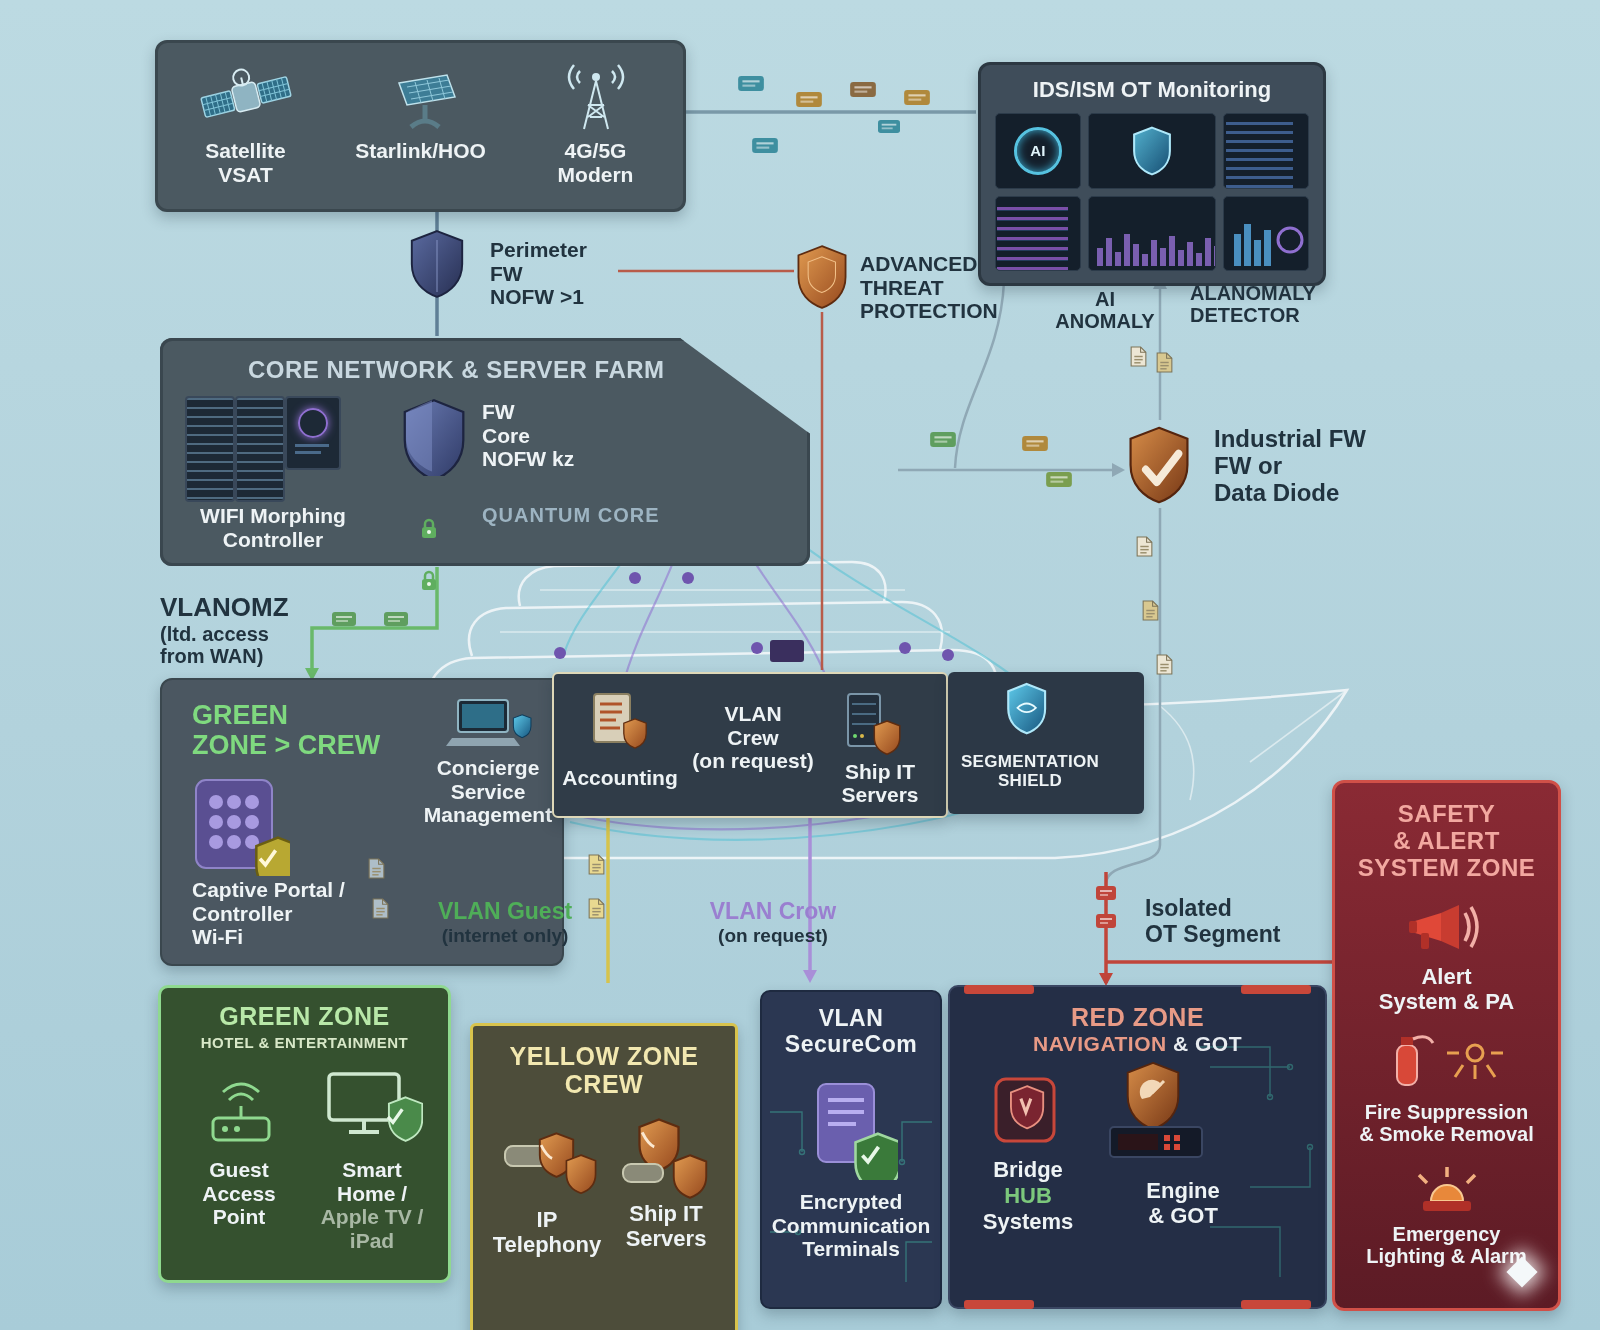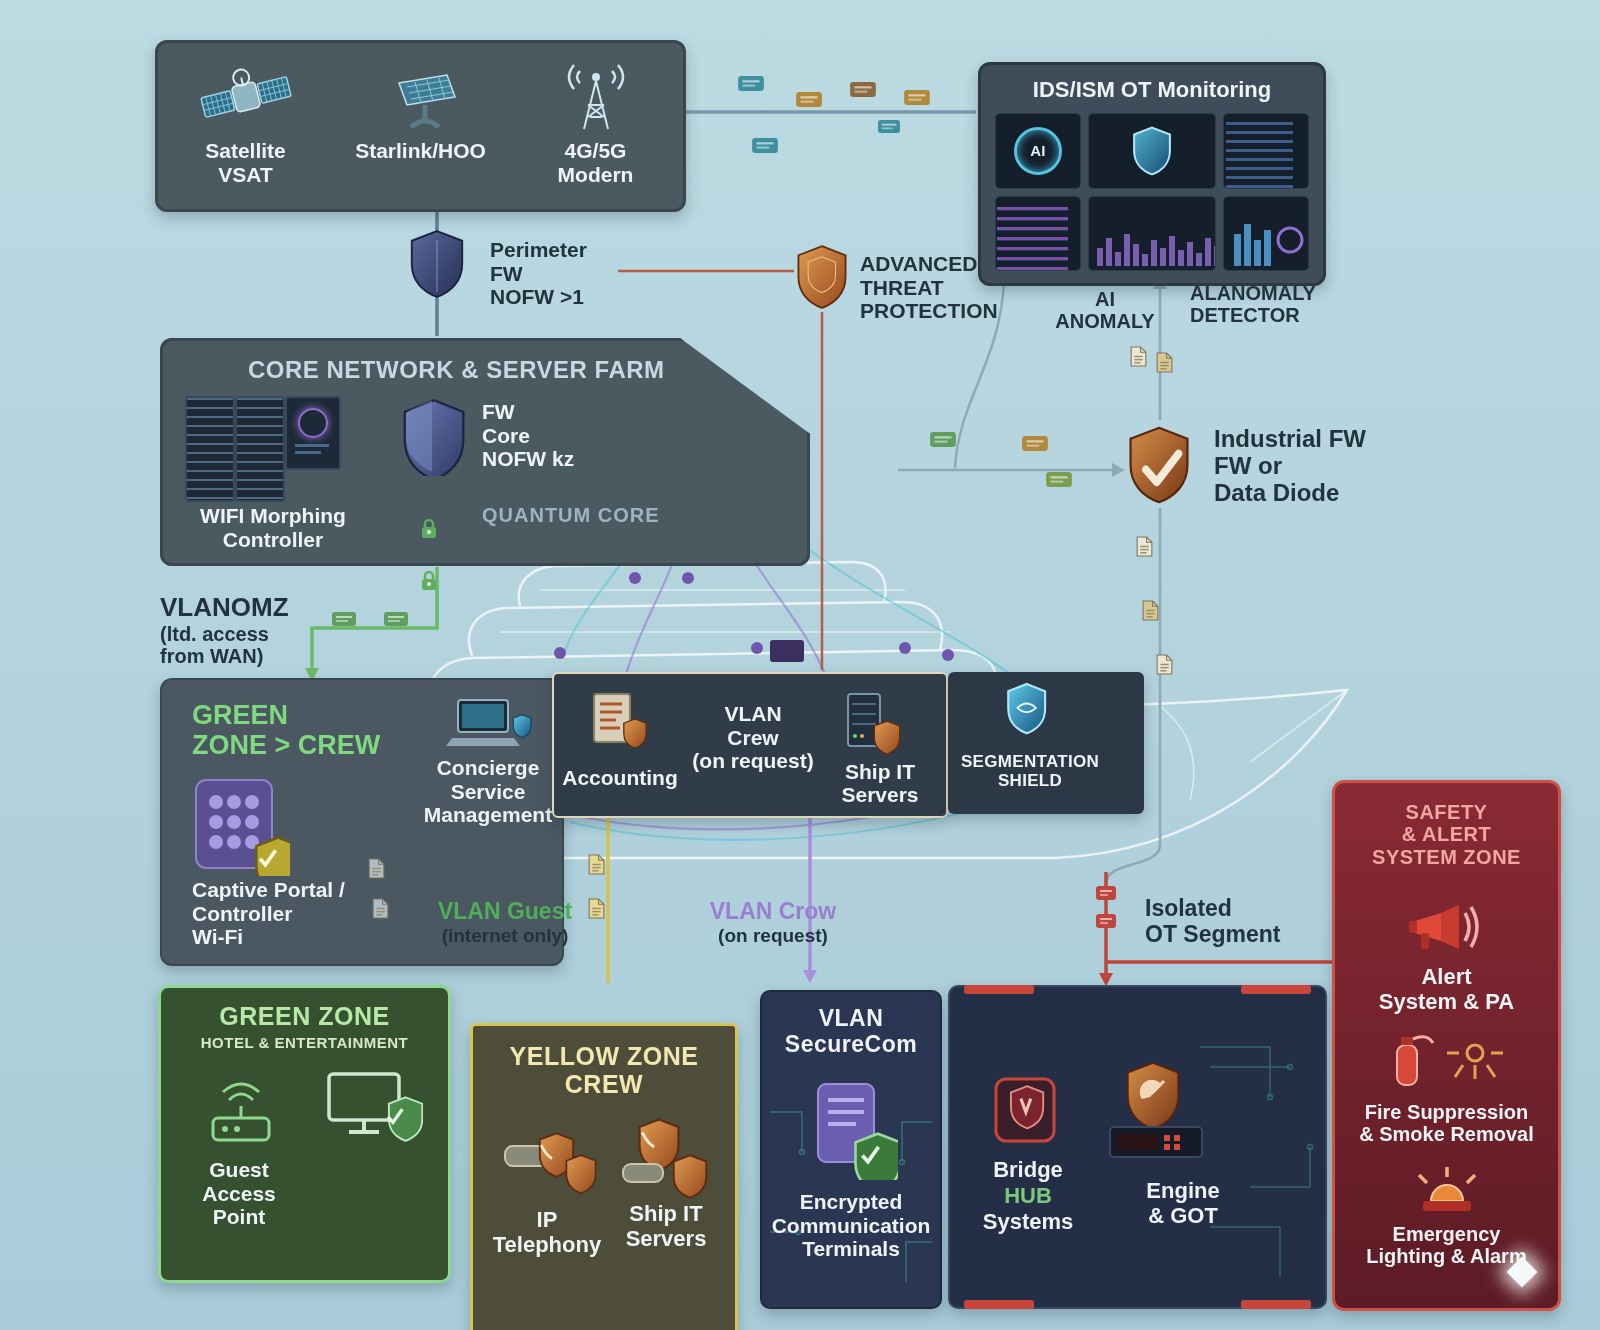--- a/index.html
+++ b/index.html
@@ -378,20 +378,26 @@
       <line x1="30" y1="66" x2="60" y2="66" stroke="#cfe8d0" stroke-width="4"></line>
       <line x1="45" y1="54" x2="45" y2="66" stroke="#cfe8d0" stroke-width="4"></line>
       <g transform="translate(58,30) scale(.55)">
           <use href="#shield" fill="#4a8a4a" stroke="#bfe8c0" stroke-width="3"></use>
           <path d="M20 38 L29 48 L46 24" stroke="#e8f8e8" stroke-width="6" fill="none"></path>
         </g>
     </svg>
     <div class="abs w txt ctr" style="left:14px;top:170px;width:128px;font-size:21px;font-weight:700;">Guest
 Access
 Point</div>
+    <div class="abs ctr" style="left:150px;top:170px;width:122px;">
+      <span class="w txt" style="font-size:21px;font-weight:700;">Smart
+Home /</span>
+      <span class="txt blk" style="font-size:21px;font-weight:700;color:#a8b8a4;">Apple TV /
+iPad</span>
+    </div>
   </div>
 
   <div class="box" style="left:470px;top:1023px;width:262px;height:320px;z-index:3;background:#4d4d3a;border:3px solid #d8c34c;border-radius:6px;">
     <div class="zone-title abs ctr txt" style="left:0;top:16px;width:100%;font-size:25px;color:#f2e8b0;">YELLOW ZONE
 CREW</div>
     <svg class="abs" style="left:26px;top:92px;" width="100" height="84">
       <rect x="6" y="28" width="44" height="20" rx="8" fill="#8a8a78" stroke="#c8c8b0" stroke-width="2"></rect>
       <g transform="translate(30,14) scale(.55)">
           <use href="#shield" fill="url(#gShieldOrange)" stroke="#5e2c10" stroke-width="3"></use>
           <path d="M22 24 q10 20 20 24" stroke="#fbe8d0" stroke-width="5" fill="none"></path>
@@ -450,20 +456,24 @@
     <div class="corner-red" style="left:14px;top:auto;bottom:-2px;"></div>
     <div class="corner-red" style="right:14px;top:auto;bottom:-2px;"></div>
     <svg class="abs" style="left:0;top:0" width="375" height="320">
       <g stroke="#3fae9e" stroke-width="1.4" opacity=".45" fill="none">
         <path d="M250 60 H320 V110 M260 80 H340 M300 200 H360 V160 M260 240 H330 V290"></path>
         <circle cx="320" cy="110" r="2.5"></circle>
           <circle cx="340" cy="80" r="2.5"></circle>
           <circle cx="360" cy="160" r="2.5"></circle>
       </g>
     </svg>
+    <div class="abs ctr" style="left:0;top:16px;width:100%;">
+      <span class="zone-title" style="font-size:25px;color:#e89a86;">RED ZONE</span><br>
+      <span class="zone-title" style="font-size:21px;color:#e89a86;">NAVIGATION</span><span class="zone-title" style="font-size:21px;color:#e8ecf0;"> &amp; GOT</span>
+    </div>
     <svg class="abs" style="left:42px;top:88px;" width="68" height="72">
       <rect x="4" y="4" width="58" height="62" rx="10" fill="#3a1f2a" stroke="#c8473a" stroke-width="3"></rect>
       <g transform="translate(14,10) scale(.62)">
           <use href="#shield" fill="#7a2430" stroke="#e89080" stroke-width="3"></use>
           <path d="M24 22 L32 44 L40 22" stroke="#f2c0b0" stroke-width="5" fill="none"></path>
         </g>
     </svg>
     <svg class="abs" style="left:170px;top:74px;" width="66" height="70">
       <use href="#shield" fill="url(#gShieldBronze)" stroke="#55250e" stroke-width="2"></use>
       <path d="M22 38 A12 12 0 0 1 42 24 L30 36 Z" fill="#f2d8b8"></path>
@@ -482,21 +492,21 @@
     <div class="abs ctr" style="left:18px;top:170px;width:120px;font-size:22px;font-weight:700;">
       <span class="blk w">Bridge</span>
       <span class="blk" style="color:#7cc87c;">HUB</span>
       <span class="blk w">Systems</span>
     </div>
     <div class="abs w txt ctr" style="left:168px;top:192px;width:130px;font-size:22px;font-weight:700;">Engine
 &amp; GOT</div>
   </div>
 
   <div class="box" style="left:1332px;top:780px;width:223px;height:525px;z-index:3;background:linear-gradient(180deg,#8a2a34,#5c1b25);border:3px solid #d05048;border-radius:12px;">
-    <div class="abs txt ctr zone-title" style="left:0;top:18px;width:100%;font-size:20px;color:#f2a8a0;">SAFETY
+    <div class="abs txt ctr zone-title" style="left:0;top:18px;width:100%;font-size:24px;color:#f2a8a0;">SAFETY
 &amp; ALERT
 SYSTEM ZONE</div>
     <svg class="abs" style="left:72px;top:118px;" width="80" height="56">
       <polygon points="8,20 34,12 34,40 8,32" fill="#e04838"></polygon>
       <rect x="2" y="20" width="8" height="12" rx="2" fill="#b03028"></rect>
       <polygon points="34,12 52,4 52,48 34,40" fill="#c83c30"></polygon>
       <path d="M58 12 Q66 26 58 40 M64 6 Q76 26 64 46" stroke="#f2b0a8" stroke-width="3.5" fill="none"></path>
       <rect x="14" y="32" width="8" height="16" rx="2" fill="#b03028"></rect>
     </svg>
     <div class="abs w txt ctr" style="left:0;top:182px;width:100%;font-size:22px;font-weight:700;">Alert

